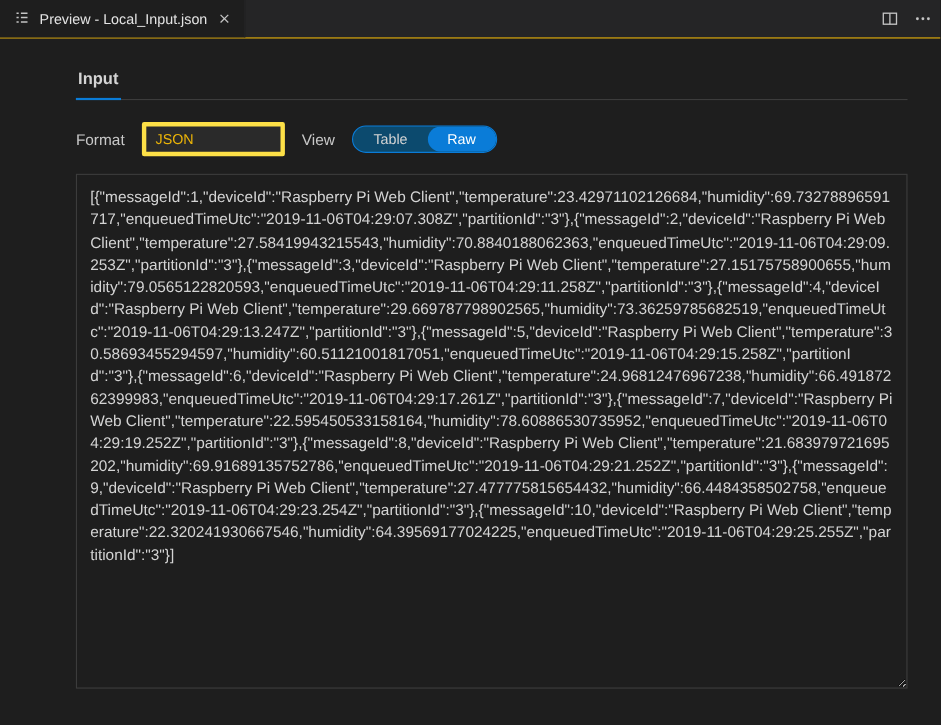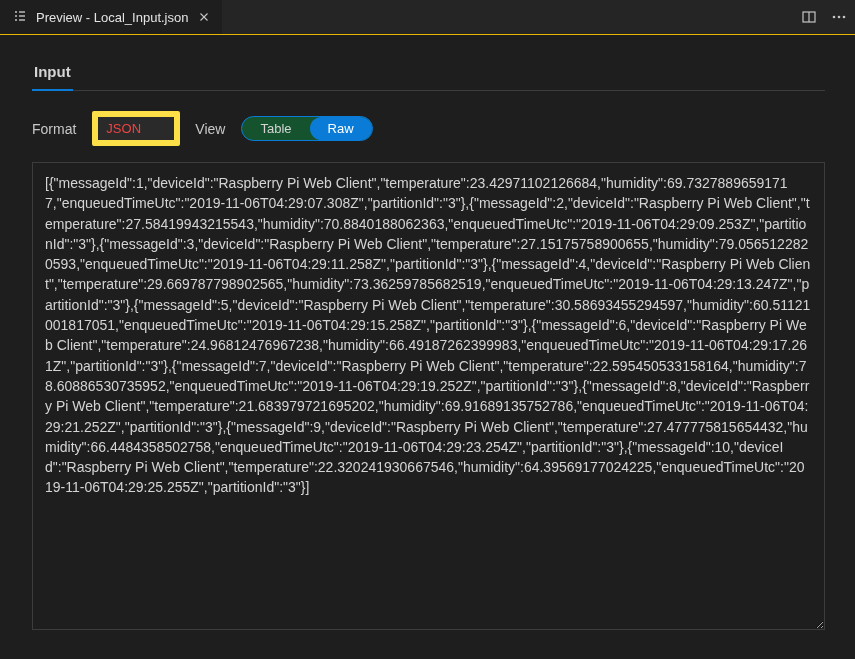--- a/index.html
+++ b/index.html
@@ -24,21 +24,21 @@
       font-size: 13px; color: #e4e4e4;
       gap: 8px;
       max-width: 270px;
     }
     .tab-icon svg { width: 16px; height: 16px; }
     .tab-title { white-space: nowrap; }
     .tab-close { width: 16px; height: 16px; display: flex; align-items: center; justify-content: center; color: #c5c5c5; font-size: 14px; cursor: pointer; }
     .titlebar-spacer { flex: 1; }
     .title-actions { display: flex; align-items: center; padding: 0 8px; gap: 14px; color: #c5c5c5; }
     .title-actions span { display: flex; align-items: center; cursor: pointer; }
-    .content { padding: 20px 30px 20px 32px; }
+    .content { padding: 20px 30px 20px 69px; }
     .section-tabs { display: flex; gap: 20px; border-bottom: 1px solid #3c3c3c; }
     .section-tab {
       font-size: 15px; font-weight: 600;
       padding: 8px 2px 10px;
       color: #d4d4d4;
       cursor: pointer;
       position: relative;
     }
     .section-tab.active::after {
       content: ""; position: absolute;
@@ -47,31 +47,31 @@
     }
     .controls-row {
       display: flex; align-items: center;
       margin-top: 20px; gap: 15px;
       font-size: 14px; color: #c8c8c8;
     }
     .ctrl-group { display: flex; align-items: center; gap: 16px; }
     .label { font-weight: 500; font-size: 14px; color: #c8c8c8; }
     .text-input {
       background: #2a2a2a;
-      border: 6px solid #fde047;
-      color: #ef4444;
+      border: 4px solid #fde047;
+      color: #eab308;
       padding: 4px 8px;
-      width: 88px; font-size: 13px; border-radius: 2px;
+      width: 130px; font-size: 13px; border-radius: 2px;
     }
     .seg {
       display: flex; align-items: center;
       border: 1px solid #0a7cd8;
       border-radius: 14px;
       height: 25px; overflow: hidden;
-      background: #14532d;
+      background: #0c4a6e;
     }
     .seg-opt {
       padding: 0 18px;
       font-size: 13px;
       height: 100%;
       display: flex; align-items: center;
       cursor: pointer; color: #d4d4d4;
     }
     .seg-opt.selected { background: #0a7cd8; color: #fff; border-radius: 14px; }
     .raw-box {

